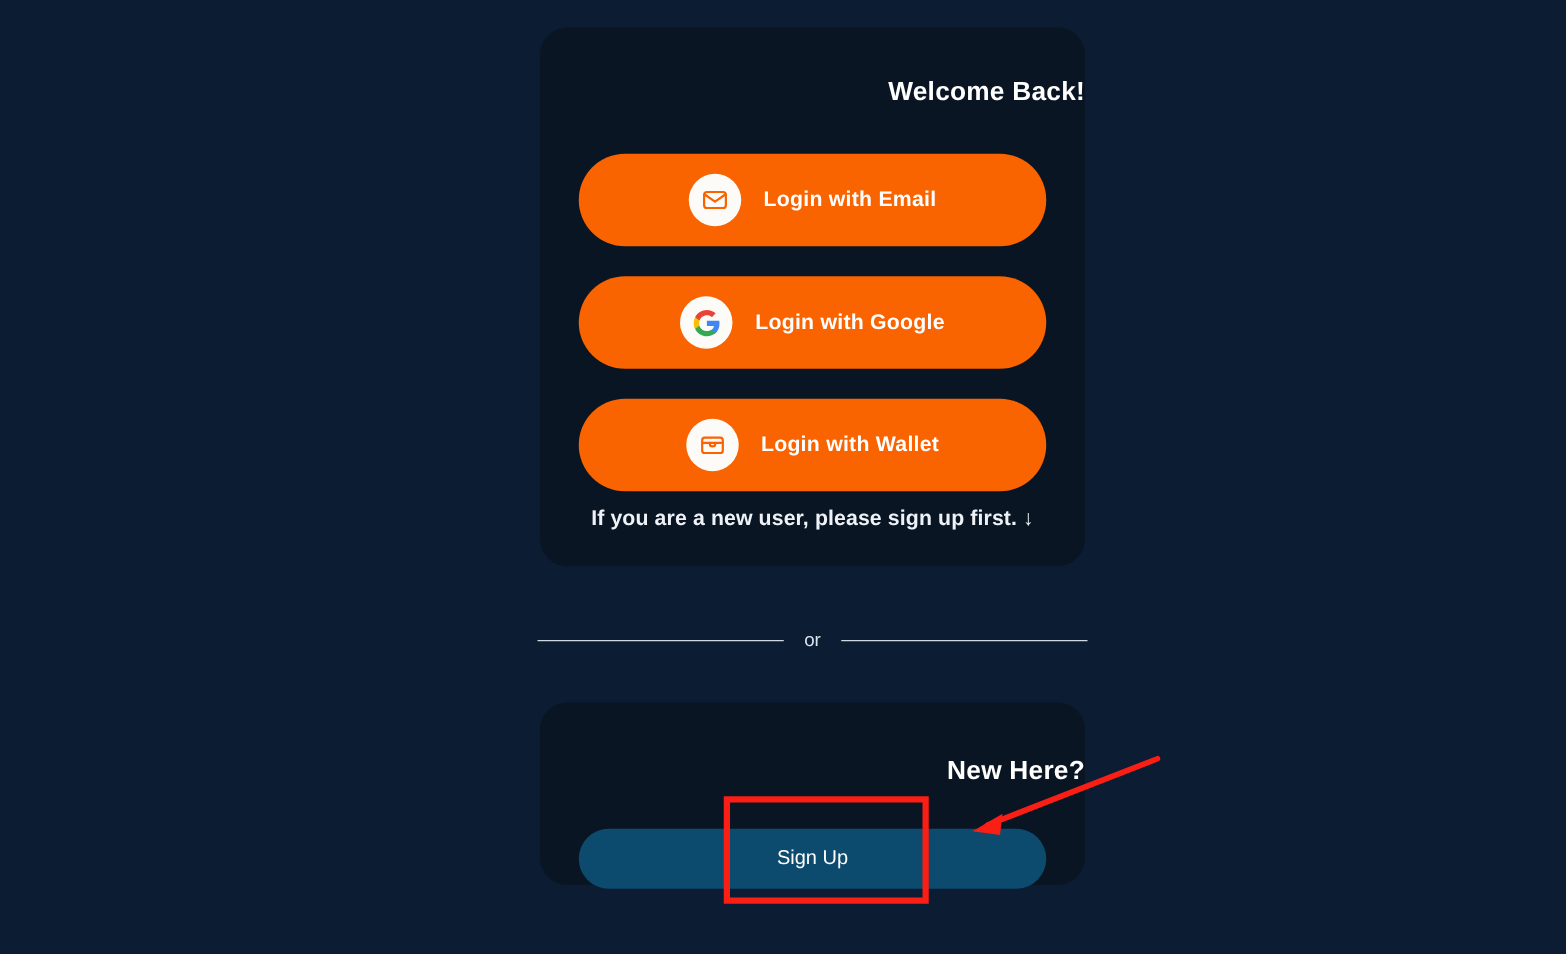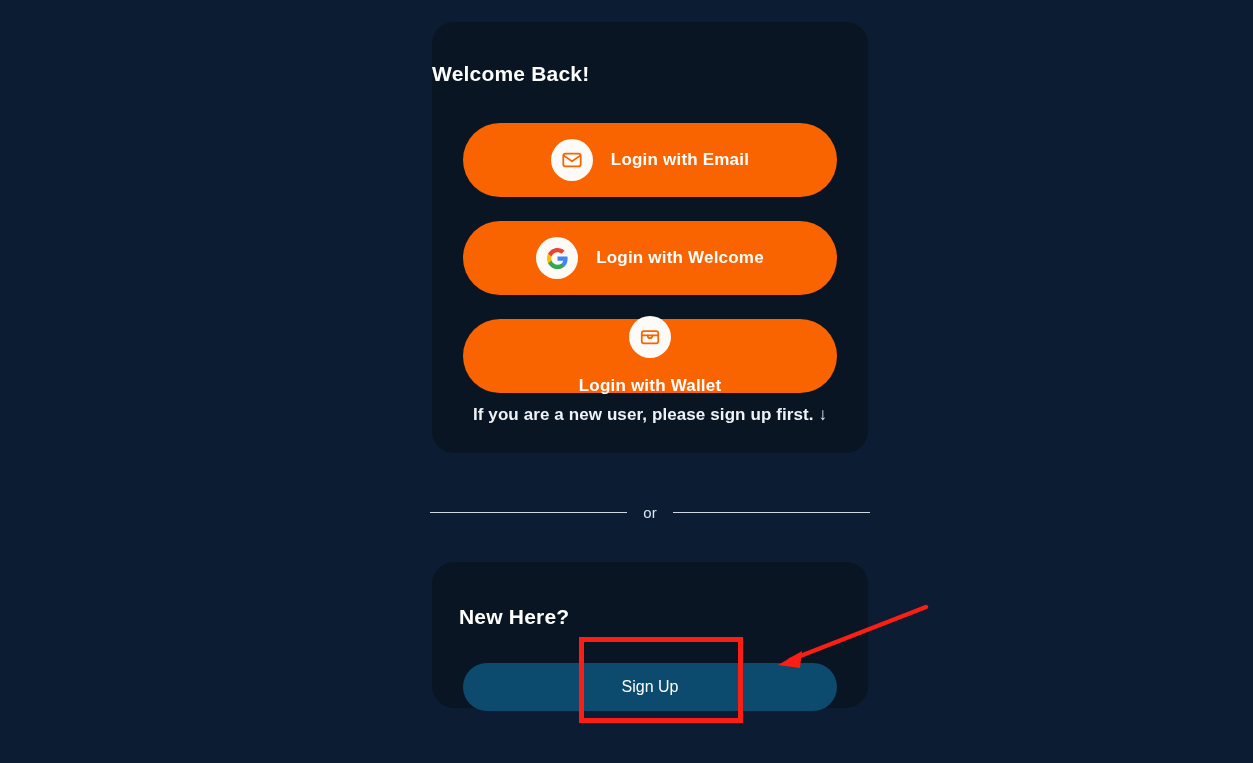--- a/index.html
+++ b/index.html
@@ -39,21 +39,21 @@
   #signup-card {
     top: 562px;
     height: 146px;
     padding-left: 27px;
   }
 
   .card-title {
     color: #ffffff;
     font-size: 21px;
     font-weight: bold;
-    text-align: left;
+    text-align: right;
     letter-spacing: 0.2px;
   }
 
   #login-card .card-title { margin-top: 40px; }
   #signup-card .card-title { margin-top: 43px; }
 
   
   .auth-btn {
     position: absolute;
     left: 31px;
@@ -65,21 +65,21 @@
     display: flex;
     align-items: center;
     justify-content: center;
     gap: 18px;
     cursor: pointer;
     padding: 0;
   }
 
   .auth-btn.email  { top: 101px; }
   .auth-btn.google { top: 199px; }
-  .auth-btn.wallet { top: 297px; flex-direction: column; }
+  .auth-btn.wallet { top: 297px; }
 
   .auth-btn .btn-label {
     color: #ffffff;
     font-size: 17px;
     font-weight: bold;
     letter-spacing: 0.2px;
   }
 
   .icon-circle {
     width: 42px;
@@ -185,21 +185,21 @@
 
     <button class="auth-btn google">
       <span class="icon-circle">
         <svg width="23" height="23" viewBox="0 0 48 48">
           <path fill="#4285F4" d="M45.1 24.5c0-1.6-.14-3.15-.41-4.64H24v8.79h11.82c-.51 2.74-2.06 5.06-4.39 6.62v5.5h7.1c4.16-3.83 6.57-9.47 6.57-16.27z"></path>
           <path fill="#34A853" d="M24 46c5.94 0 10.92-1.97 14.56-5.33l-7.1-5.5c-1.97 1.32-4.49 2.1-7.46 2.1-5.73 0-10.59-3.87-12.32-9.08H4.34v5.68C7.96 41.07 15.4 46 24 46z"></path>
           <path fill="#FBBC05" d="M11.68 28.19c-.44-1.32-.69-2.73-.69-4.19s.25-2.87.69-4.19v-5.68H4.34A21.99 21.99 0 0 0 2 24c0 3.55.85 6.91 2.34 9.87l7.34-5.68z"></path>
           <path fill="#EA4335" d="M24 10.73c3.23 0 6.13 1.11 8.41 3.29l6.31-6.31C34.91 4.18 29.93 2 24 2 15.4 2 7.96 6.93 4.34 14.13l7.34 5.68C13.41 14.6 18.27 10.73 24 10.73z"></path>
         </svg>
       </span>
-      <span class="btn-label">Login with Welcome</span>
+      <span class="btn-label">Login with Google</span>
     </button>
 
     <button class="auth-btn wallet">
       <span class="icon-circle">
         <svg width="22" height="22" viewBox="0 0 24 24" fill="none" stroke="#f96300" stroke-width="1.9" stroke-linecap="round" stroke-linejoin="round">
           <rect x="3" y="5.5" width="18" height="13.5" rx="2.3"></rect>
           <path d="M3.3 10.2h17.4"></path>
           <path d="M9.6 10.2v.6a2.4 2.4 0 0 0 4.8 0v-.6"></path>
         </svg>
       </span>

